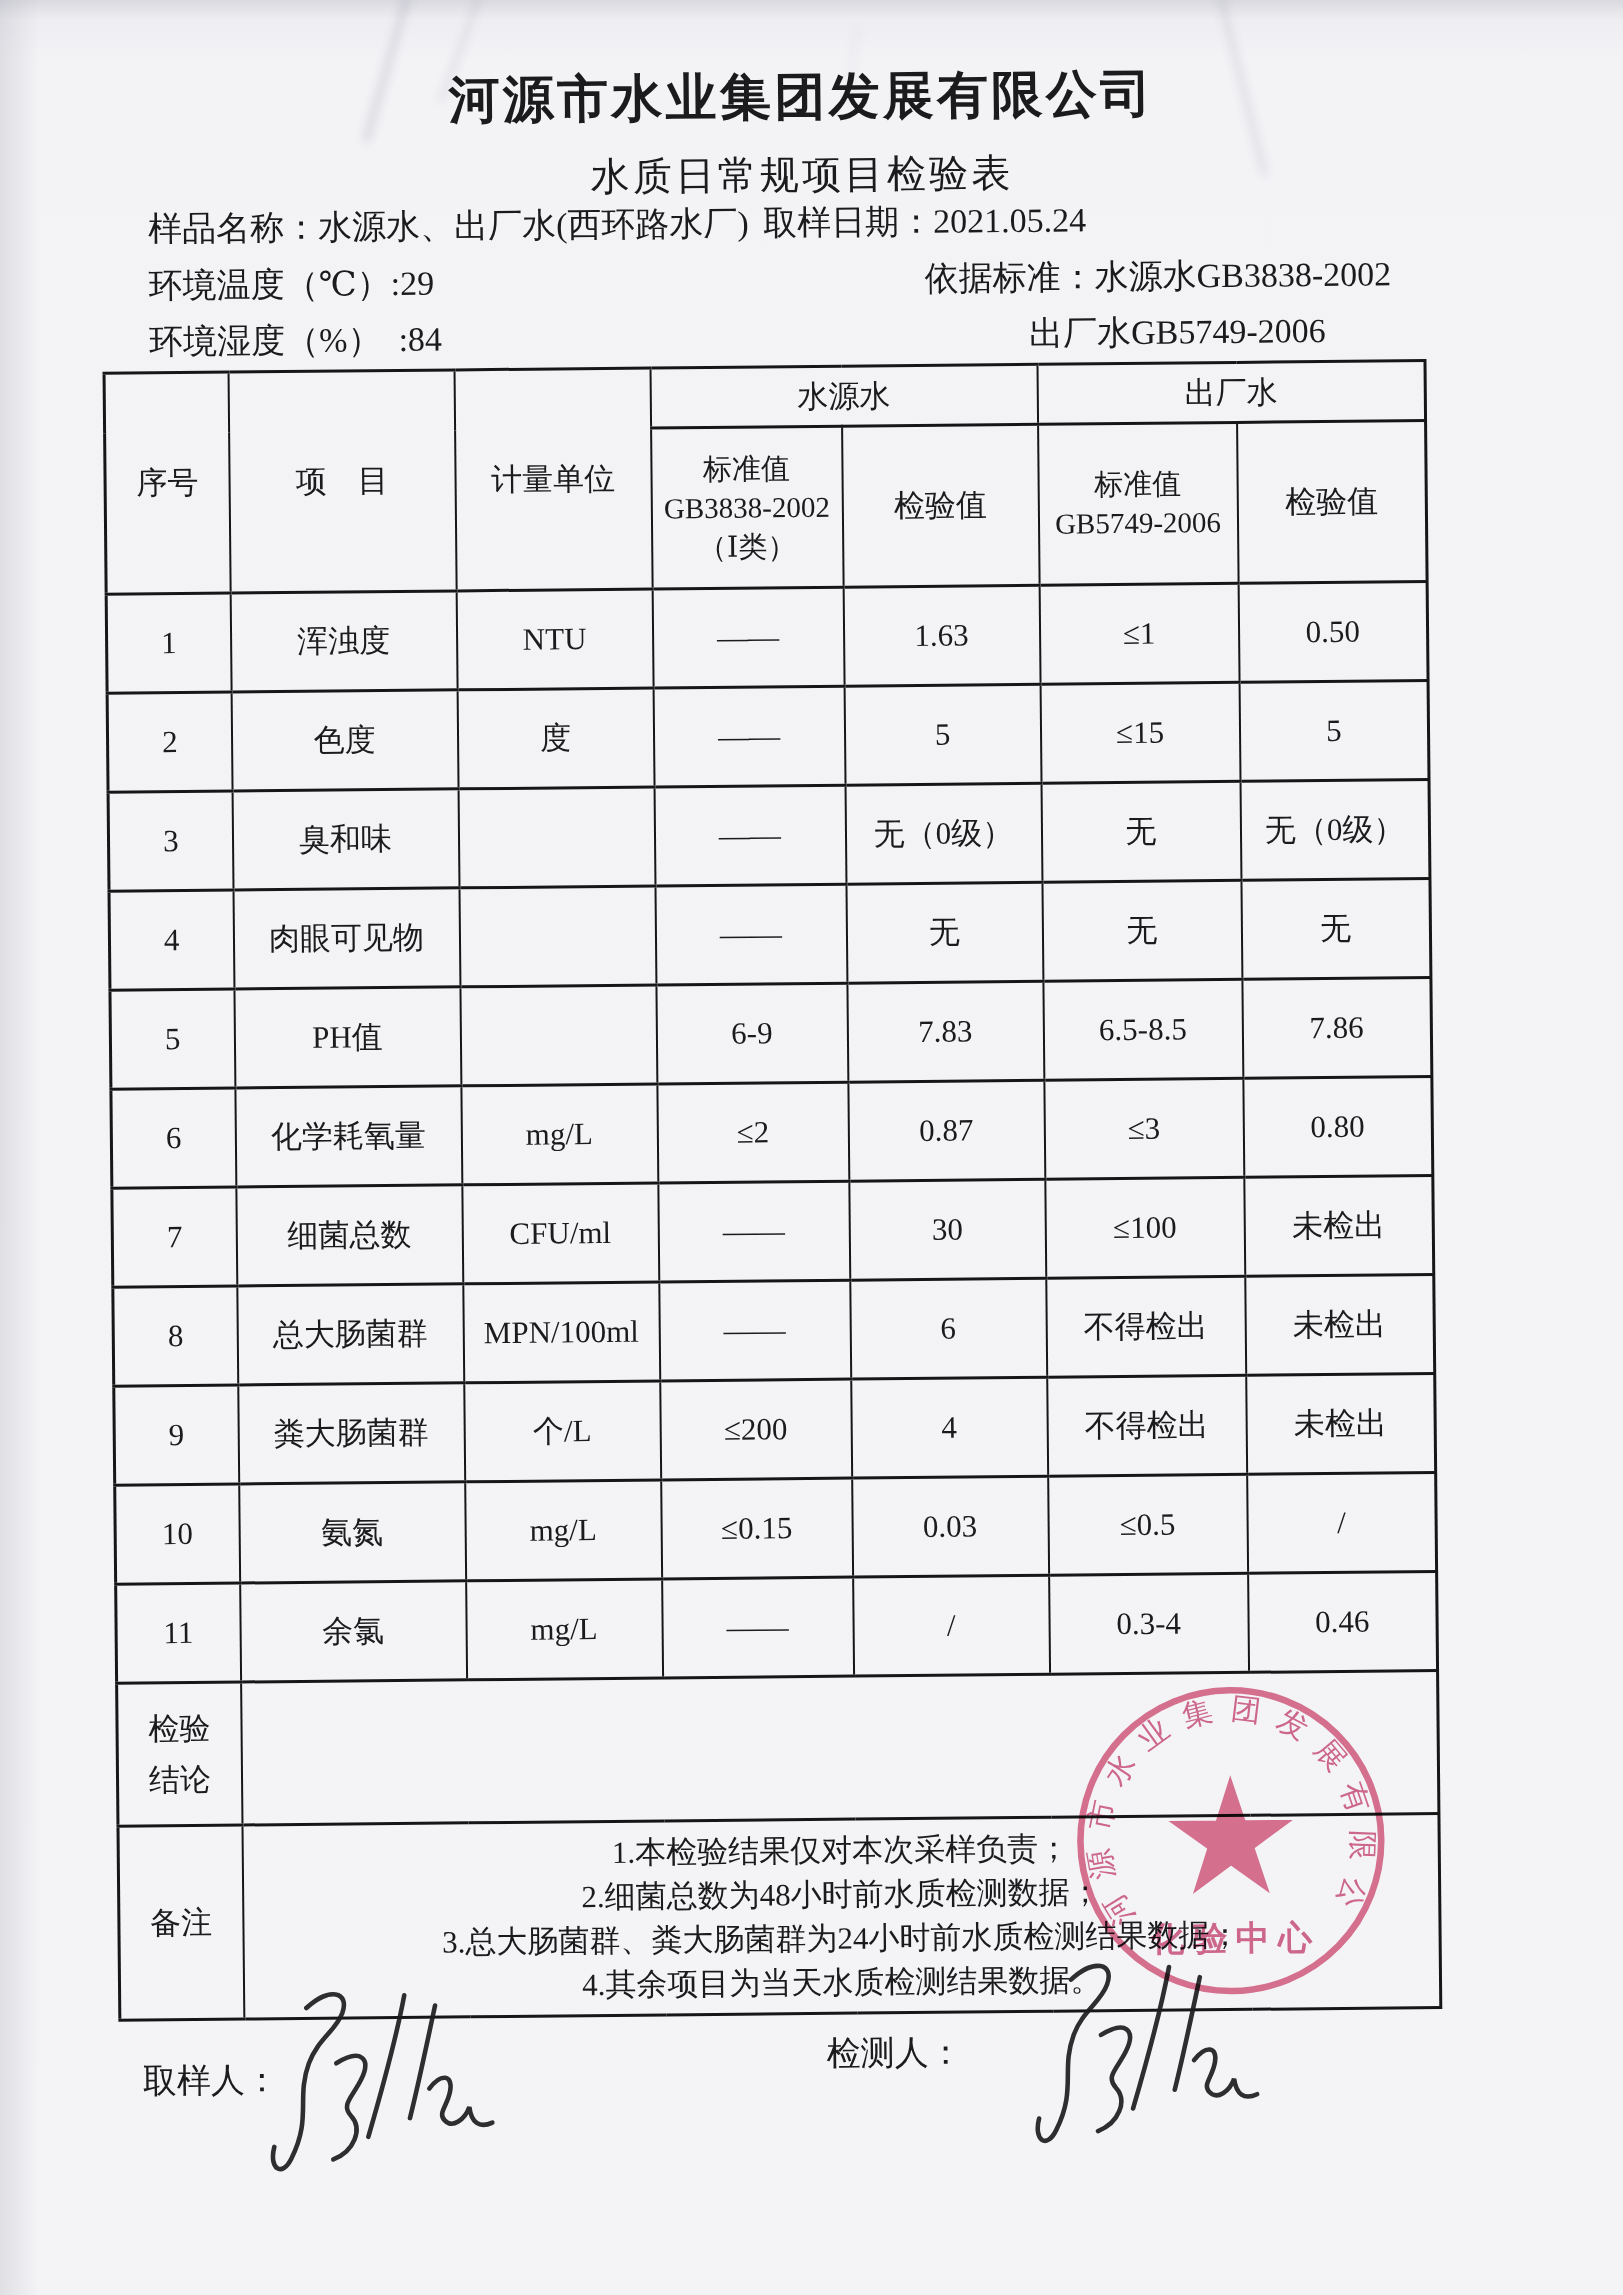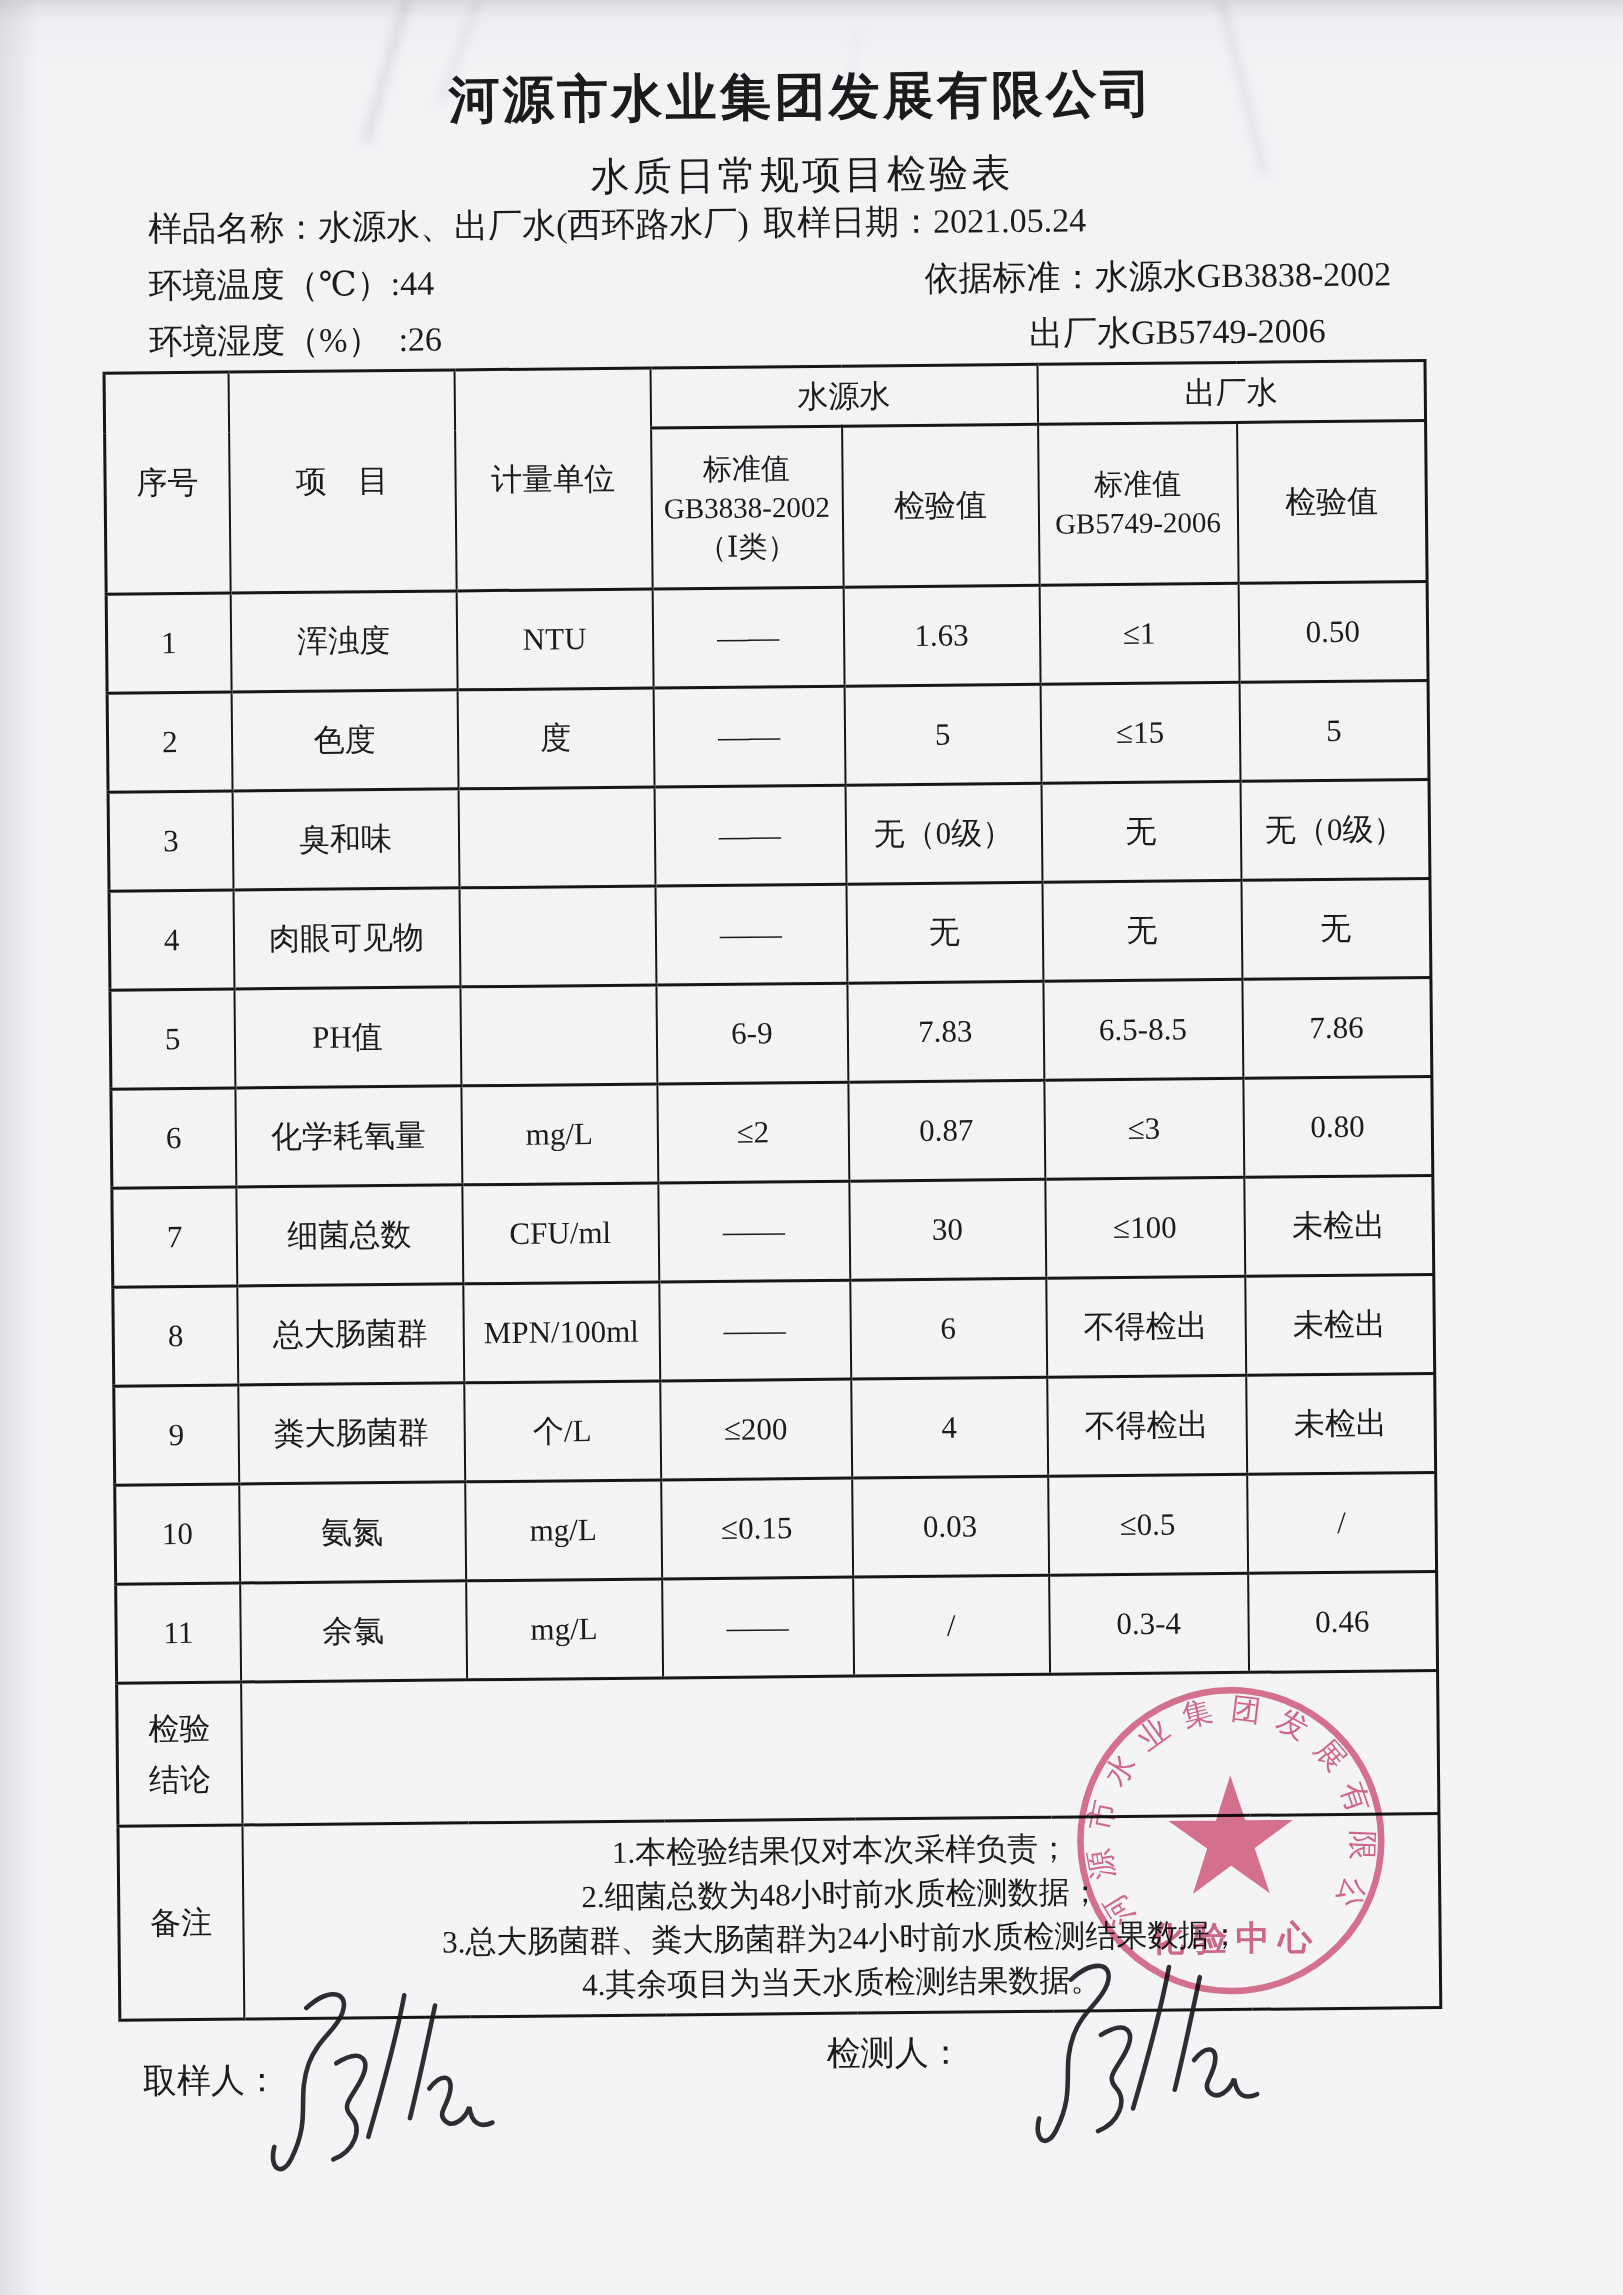--- a/index.html
+++ b/index.html
@@ -85,25 +85,25 @@
   <div class="doc">
 
     <div class="company-title">河源市水业集团发展有限公司</div>
     <div class="doc-title">水质日常规项目检验表</div>
 
     <div class="info-line il1">
       <span class="lft"><span>样品名称：</span><span>水源水、出厂水(西环路水厂)</span></span>
       <span class="rgt"><span>取样日期：</span><span>2021.05.24</span></span>
     </div>
     <div class="info-line il2">
-      <span class="lft"><span>环境温度（℃）:</span><span>44</span></span>
+      <span class="lft"><span>环境温度（℃）:</span><span>29</span></span>
       <span class="rgt"><span>依据标准：</span><span>水源水GB3838-2002</span></span>
     </div>
     <div class="info-line il3">
-      <span class="lft"><span>环境湿度（%）  :</span><span>26</span></span>
+      <span class="lft"><span>环境湿度（%）  :</span><span>84</span></span>
       <span class="rgt">出厂水GB5749-2006</span>
     </div>
 
     <table class="report">
       <colgroup>
         <col style="width:124px">
           <col style="width:226px">
           <col style="width:196px">
         <col style="width:191px">
           <col style="width:196px">

